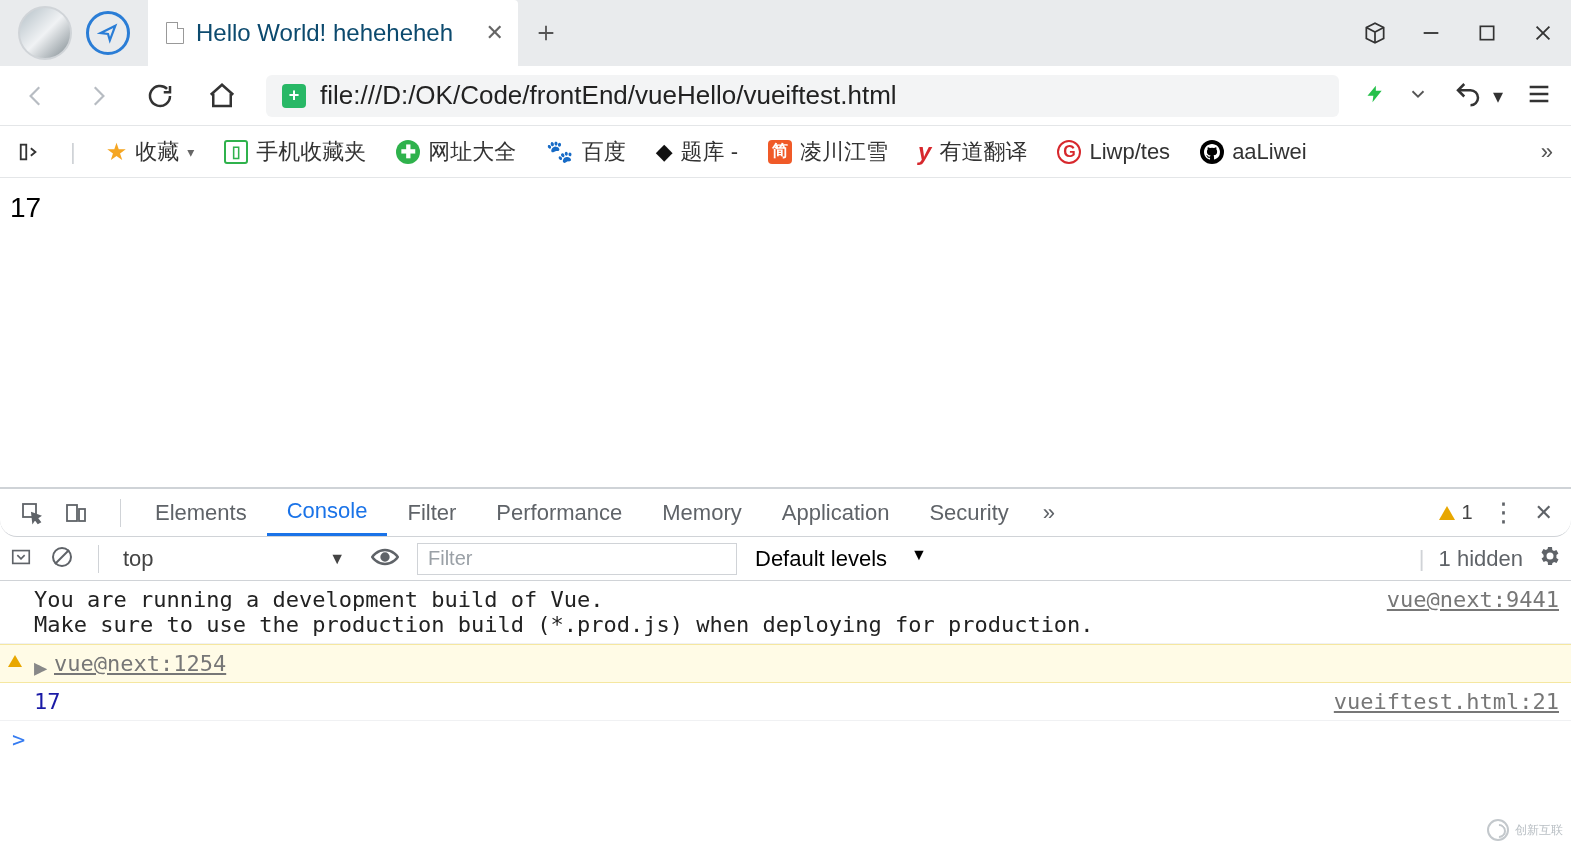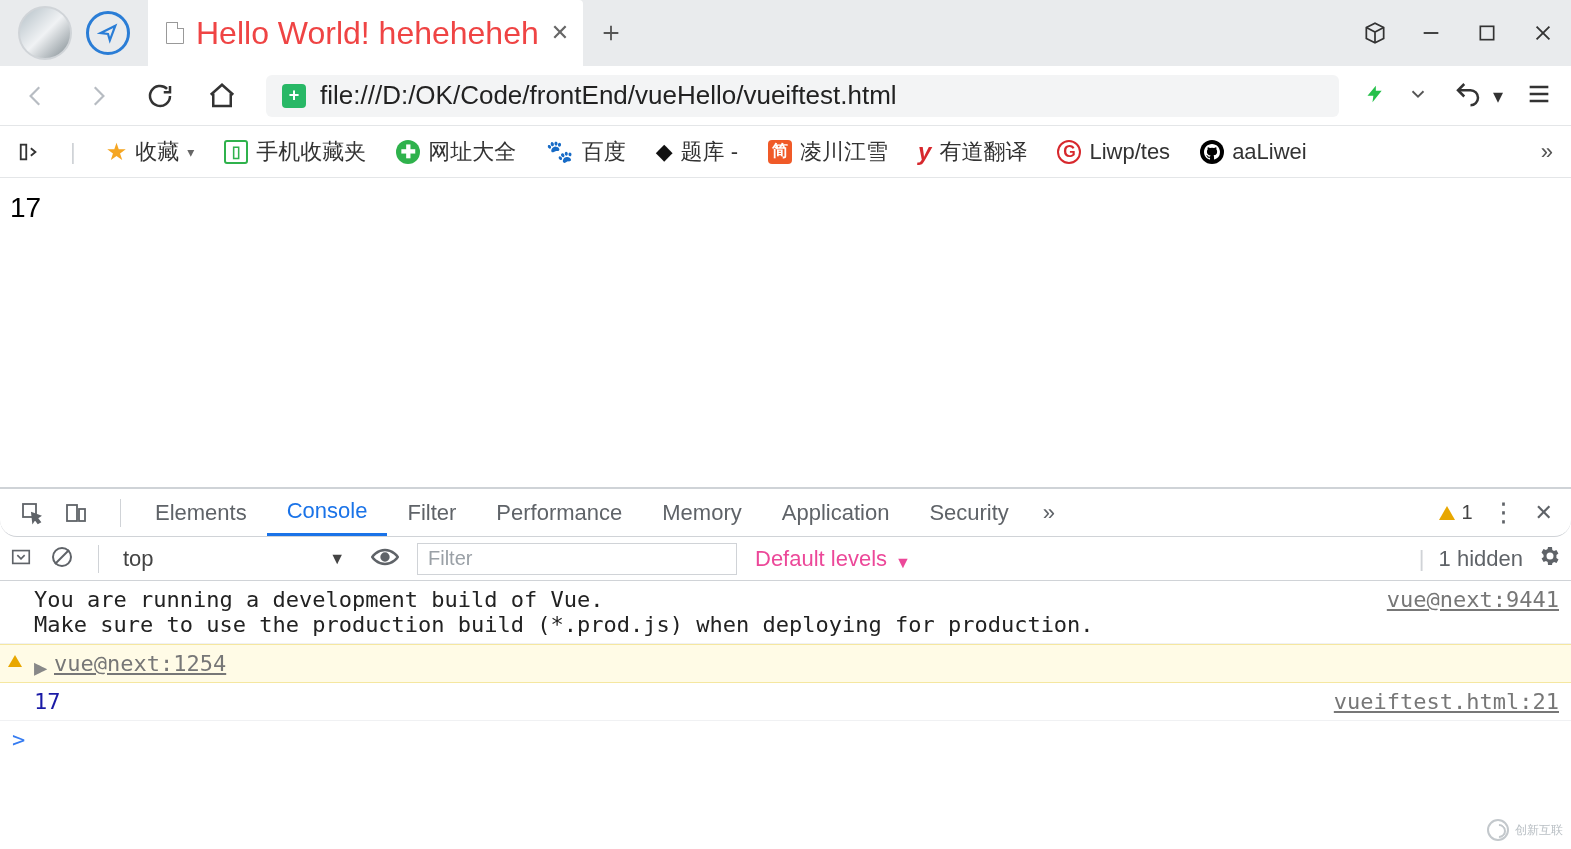--- a/index.html
+++ b/index.html
@@ -6,21 +6,21 @@
   html,body { width:1571px; height:849px; font-family:"Microsoft YaHei","Segoe UI",Arial,sans-serif; background:#fff; overflow:hidden; }
   
   .tab-strip { height:66px; background:#e9ebed; display:flex; align-items:stretch; }
   .avatar-wrap { display:flex; align-items:center; gap:14px; padding:0 18px; }
   .avatar { width:54px; height:54px; border-radius:50%; background:linear-gradient(135deg,#b4c0c7 0%,#f0f2f4 50%,#808b91 100%); border:2px solid #d0d4d8; }
   .nav-icon-circle { width:44px; height:44px; border:3px solid #2a7dd6; border-radius:50%; display:flex; align-items:center; justify-content:center; }
   .nav-icon-circle svg { display:block; }
   .tab { display:flex; align-items:center; background:#fff; padding:0 14px 0 18px; gap:12px; min-width:370px; border-radius:0 4px 0 0; }
   .tab .page-ico { width:18px; height:22px; border:1px solid #999; border-top-right-radius:6px; flex:none; position:relative; }
   .tab .page-ico:after { content:""; position:absolute; top:-1px; right:-1px; width:6px; height:6px; border-left:1px solid #999; border-bottom:1px solid #999; background:#fff; }
-  .tab-title { font-size:32px; color:#ef4444; white-space:nowrap; overflow:hidden; flex:1; }
+  .tab-title { font-size:24px; color:#0c4a6e; white-space:nowrap; overflow:hidden; flex:1; }
   .tab-close { font-size:22px; color:#666; cursor:pointer; }
   .new-tab { width:56px; display:flex; align-items:center; justify-content:center; }
   .new-tab svg { display:block; }
   .tab-strip-spacer { flex:1; }
   .win-controls { display:flex; align-items:center; }
   .win-btn { width:56px; height:56px; display:flex; align-items:center; justify-content:center; font-size:26px; color:#3a3a3a; cursor:pointer; }
   
   .addr-bar { height:60px; display:flex; align-items:center; padding:0 18px; gap:26px; border-bottom:1px solid #e4e6e8; }
   .nav-glyph { width:36px; height:36px; display:flex; align-items:center; justify-content:center; color:#9aa0a6; cursor:pointer; }
   .nav-glyph.active { color:#333; }
@@ -42,21 +42,21 @@
   .dt-ico { width:28px; height:28px; display:flex; align-items:center; justify-content:center; color:#5f6368; margin-right:16px; cursor:pointer; }
   .dt-sep { width:1px; height:28px; background:#d0d3d7; margin:0 14px; }
   .dt-tab { padding:0 20px; height:100%; display:flex; align-items:center; font-size:22px; color:#5f6368; cursor:pointer; }
   .dt-tab.active { color:#1a73e8; border-bottom:3px solid #1a73e8; }
   .dt-tabs-right { margin-left:auto; display:flex; align-items:center; gap:18px; }
   .warn-badge { display:flex; align-items:center; gap:6px; font-size:20px; color:#444; }
   .warn-triangle { width:0; height:0; border-left:8px solid transparent; border-right:8px solid transparent; border-bottom:14px solid #e8a700; }
   .dt-ctrl { height:44px; display:flex; align-items:center; padding:0 10px; border-bottom:1px solid #d0d3d7; gap:18px; }
   .dt-select { display:flex; align-items:center; gap:10px; font-size:22px; color:#444; min-width:230px; justify-content:space-between; padding-right:8px; }
   .dt-filter { flex:none; width:320px; height:32px; border:1px solid #d0d3d7; padding:0 10px; font-size:20px; color:#777; background:#fff; display:flex; align-items:center; }
-  .dt-levels { font-size:22px; color:#ec4899; display:flex; align-items:flex-end; gap:8px; }
+  .dt-levels { font-size:22px; color:#000000; display:flex; align-items:flex-start; gap:24px; }
   .dt-hidden { margin-left:auto; font-size:22px; color:#5f6368; display:flex; align-items:center; gap:14px; }
   
   .dt-body { flex:1; overflow:auto; }
   .row { display:flex; padding:6px 12px 6px 34px; font-family:Menlo,Consolas,monospace; font-size:22px; color:#222; border-bottom:1px solid #f0f1f3; position:relative; }
   .row .msg { flex:1; white-space:pre-wrap; }
   .row .src { color:#777; text-decoration:underline; cursor:pointer; padding-left:20px; }
   .row.warn { background:#fffbe6; border-top:1px solid #f5e7a0; border-bottom:1px solid #f5e7a0; }
   .row.warn:before { content:""; position:absolute; left:8px; top:10px; width:0; height:0; border-left:7px solid transparent; border-right:7px solid transparent; border-bottom:12px solid #e8a700; }
   .row.warn .caret { position:absolute; left:34px; top:10px; color:#888; }
   .row.warn .msg { padding-left:20px; }

